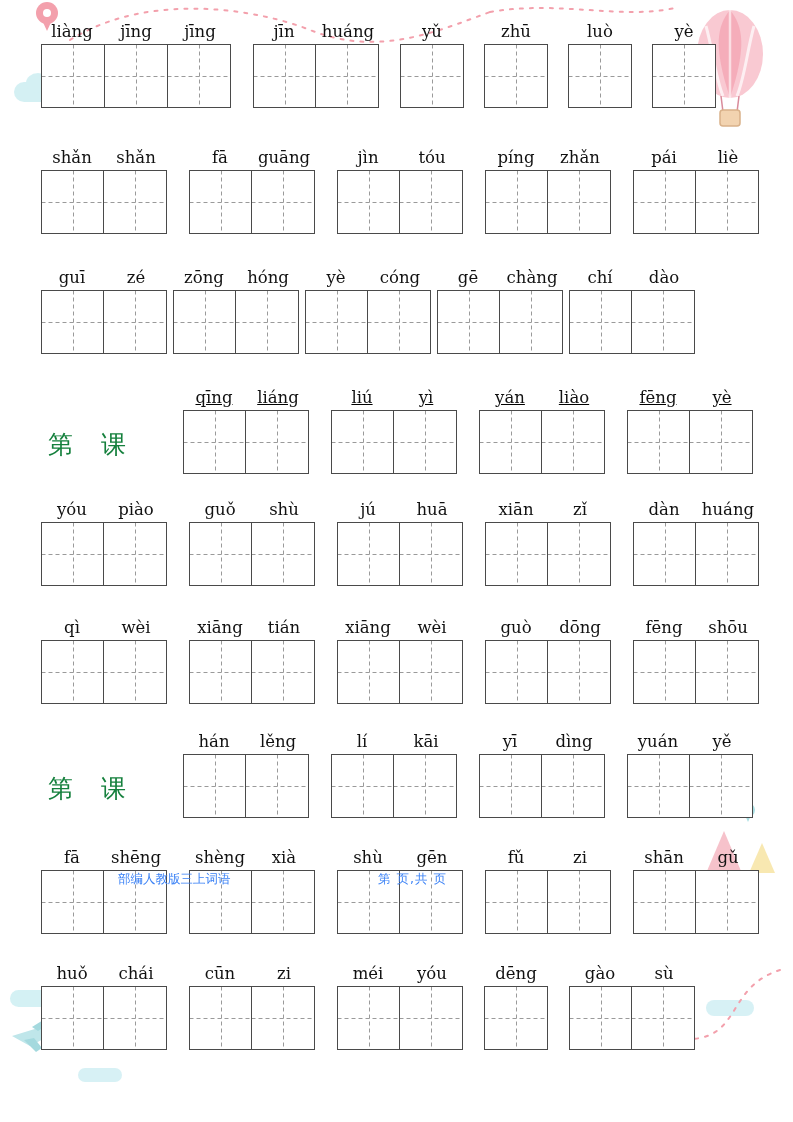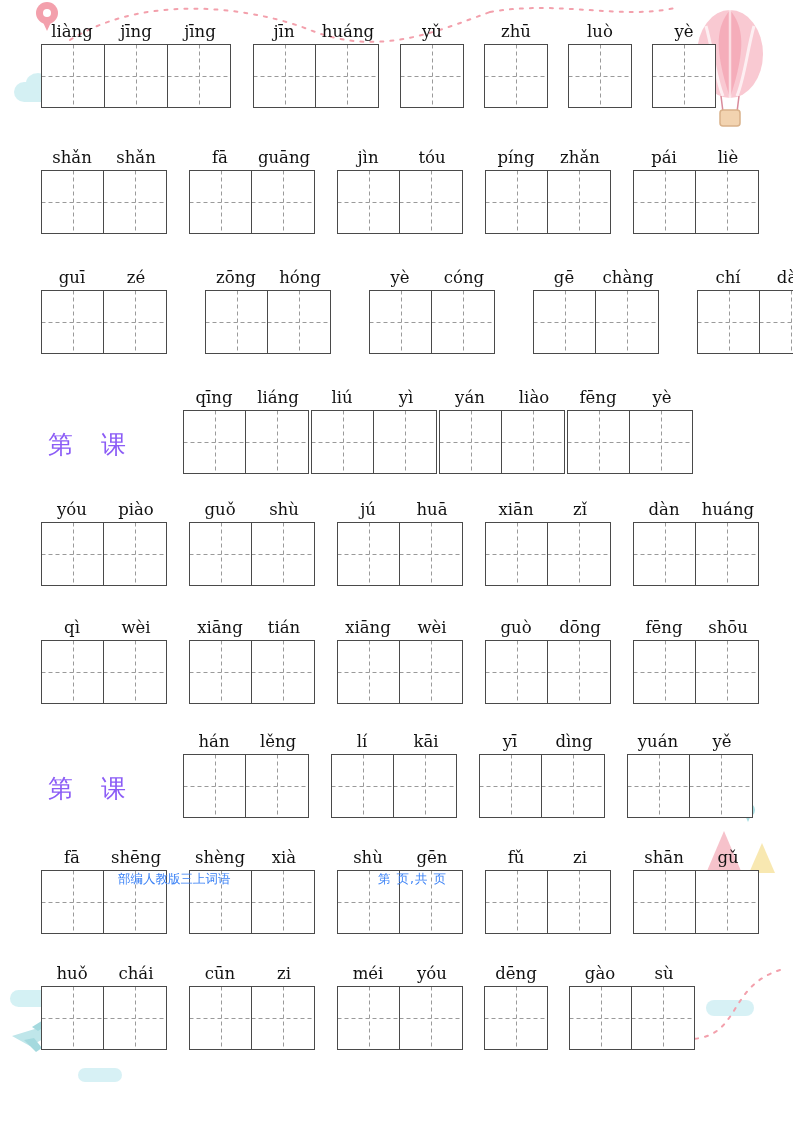--- a/index.html
+++ b/index.html
@@ -124,21 +124,21 @@
     display: flex;
     align-items: flex-end;
   }
 
   .lesson-label {
     position: absolute;
     left: 48px;
     width: 120px;
     font-size: 25px;
     letter-spacing: 10px;
-    color: #8b5cf6;
+    color: #15803d;
     font-family: "DejaVu Sans", sans-serif;
   }
   .tianzi {
     width: 64px;
     height: 64px;
     border: 1.3px solid #4a4a4a;
     position: relative;
     box-sizing: border-box;
     background: #fff;
   }
@@ -355,21 +355,21 @@
               <div class="py">liè</div>
             </div>
             <div class="word-cells">
               <div class="tianzi"></div>
               <div class="tianzi"></div>
             </div>
           </div>
         </div>
       </div>
       <div class="row" style="position: absolute; left: 0px; right: 0px; top: 268px;">
-        <div class="row-inner" style="left: 40px; gap: 36px;">
+        <div class="row-inner" style="left: 40px; gap: 4px;">
           <div class="word">
             <div class="word-pinyins">
               <div class="py">guī</div>
               <div class="py">zé</div>
             </div>
             <div class="word-cells">
               <div class="tianzi"></div>
               <div class="tianzi"></div>
             </div>
           </div>
@@ -410,21 +410,21 @@
             </div>
             <div class="word-cells">
               <div class="tianzi"></div>
               <div class="tianzi"></div>
             </div>
           </div>
         </div>
       </div>
       <div class="row" style="position: absolute; left: 0px; right: 0px; top: 388px;">
         <div class="lesson-label" style="top: 40px;">第  课</div>
-        <div class="row-inner" style="left: 182px; ">
+        <div class="row-inner" style="left: 182px; gap: 20px; text-decoration: underline;">
           <div class="word">
             <div class="word-pinyins">
               <div class="py">qīng</div>
               <div class="py">liáng</div>
             </div>
             <div class="word-cells">
               <div class="tianzi"></div>
               <div class="tianzi"></div>
             </div>
           </div>

